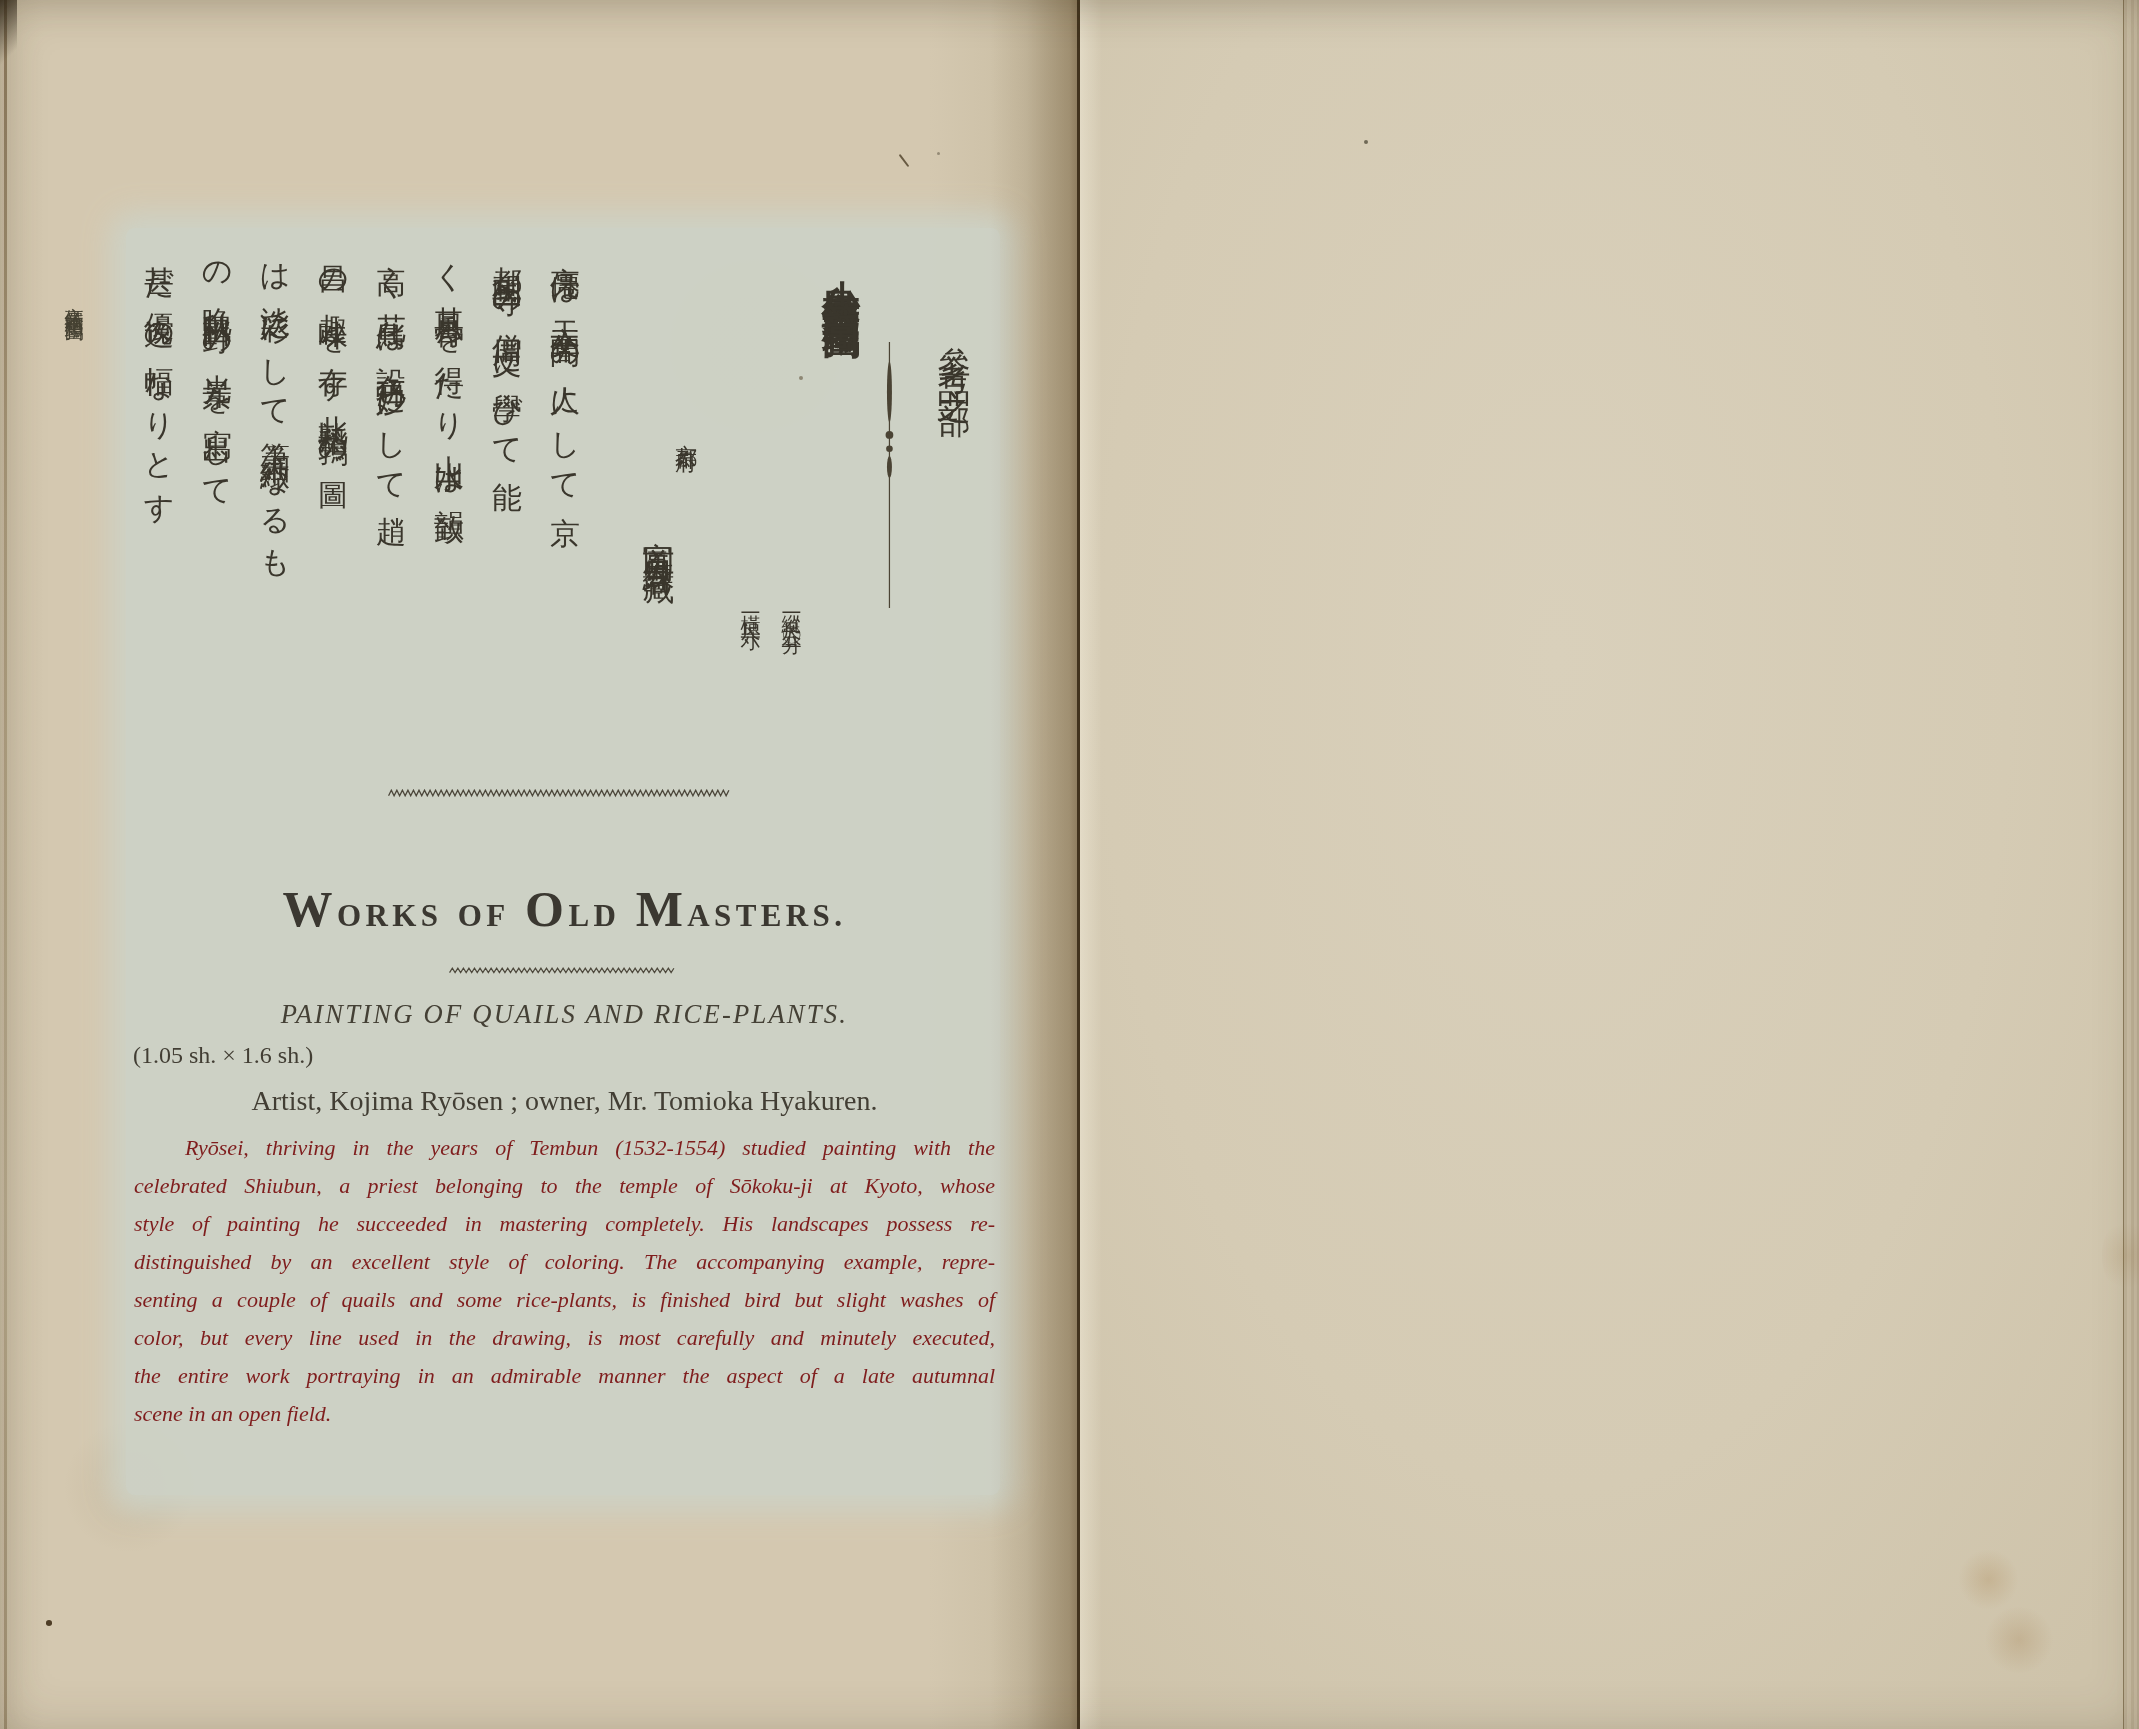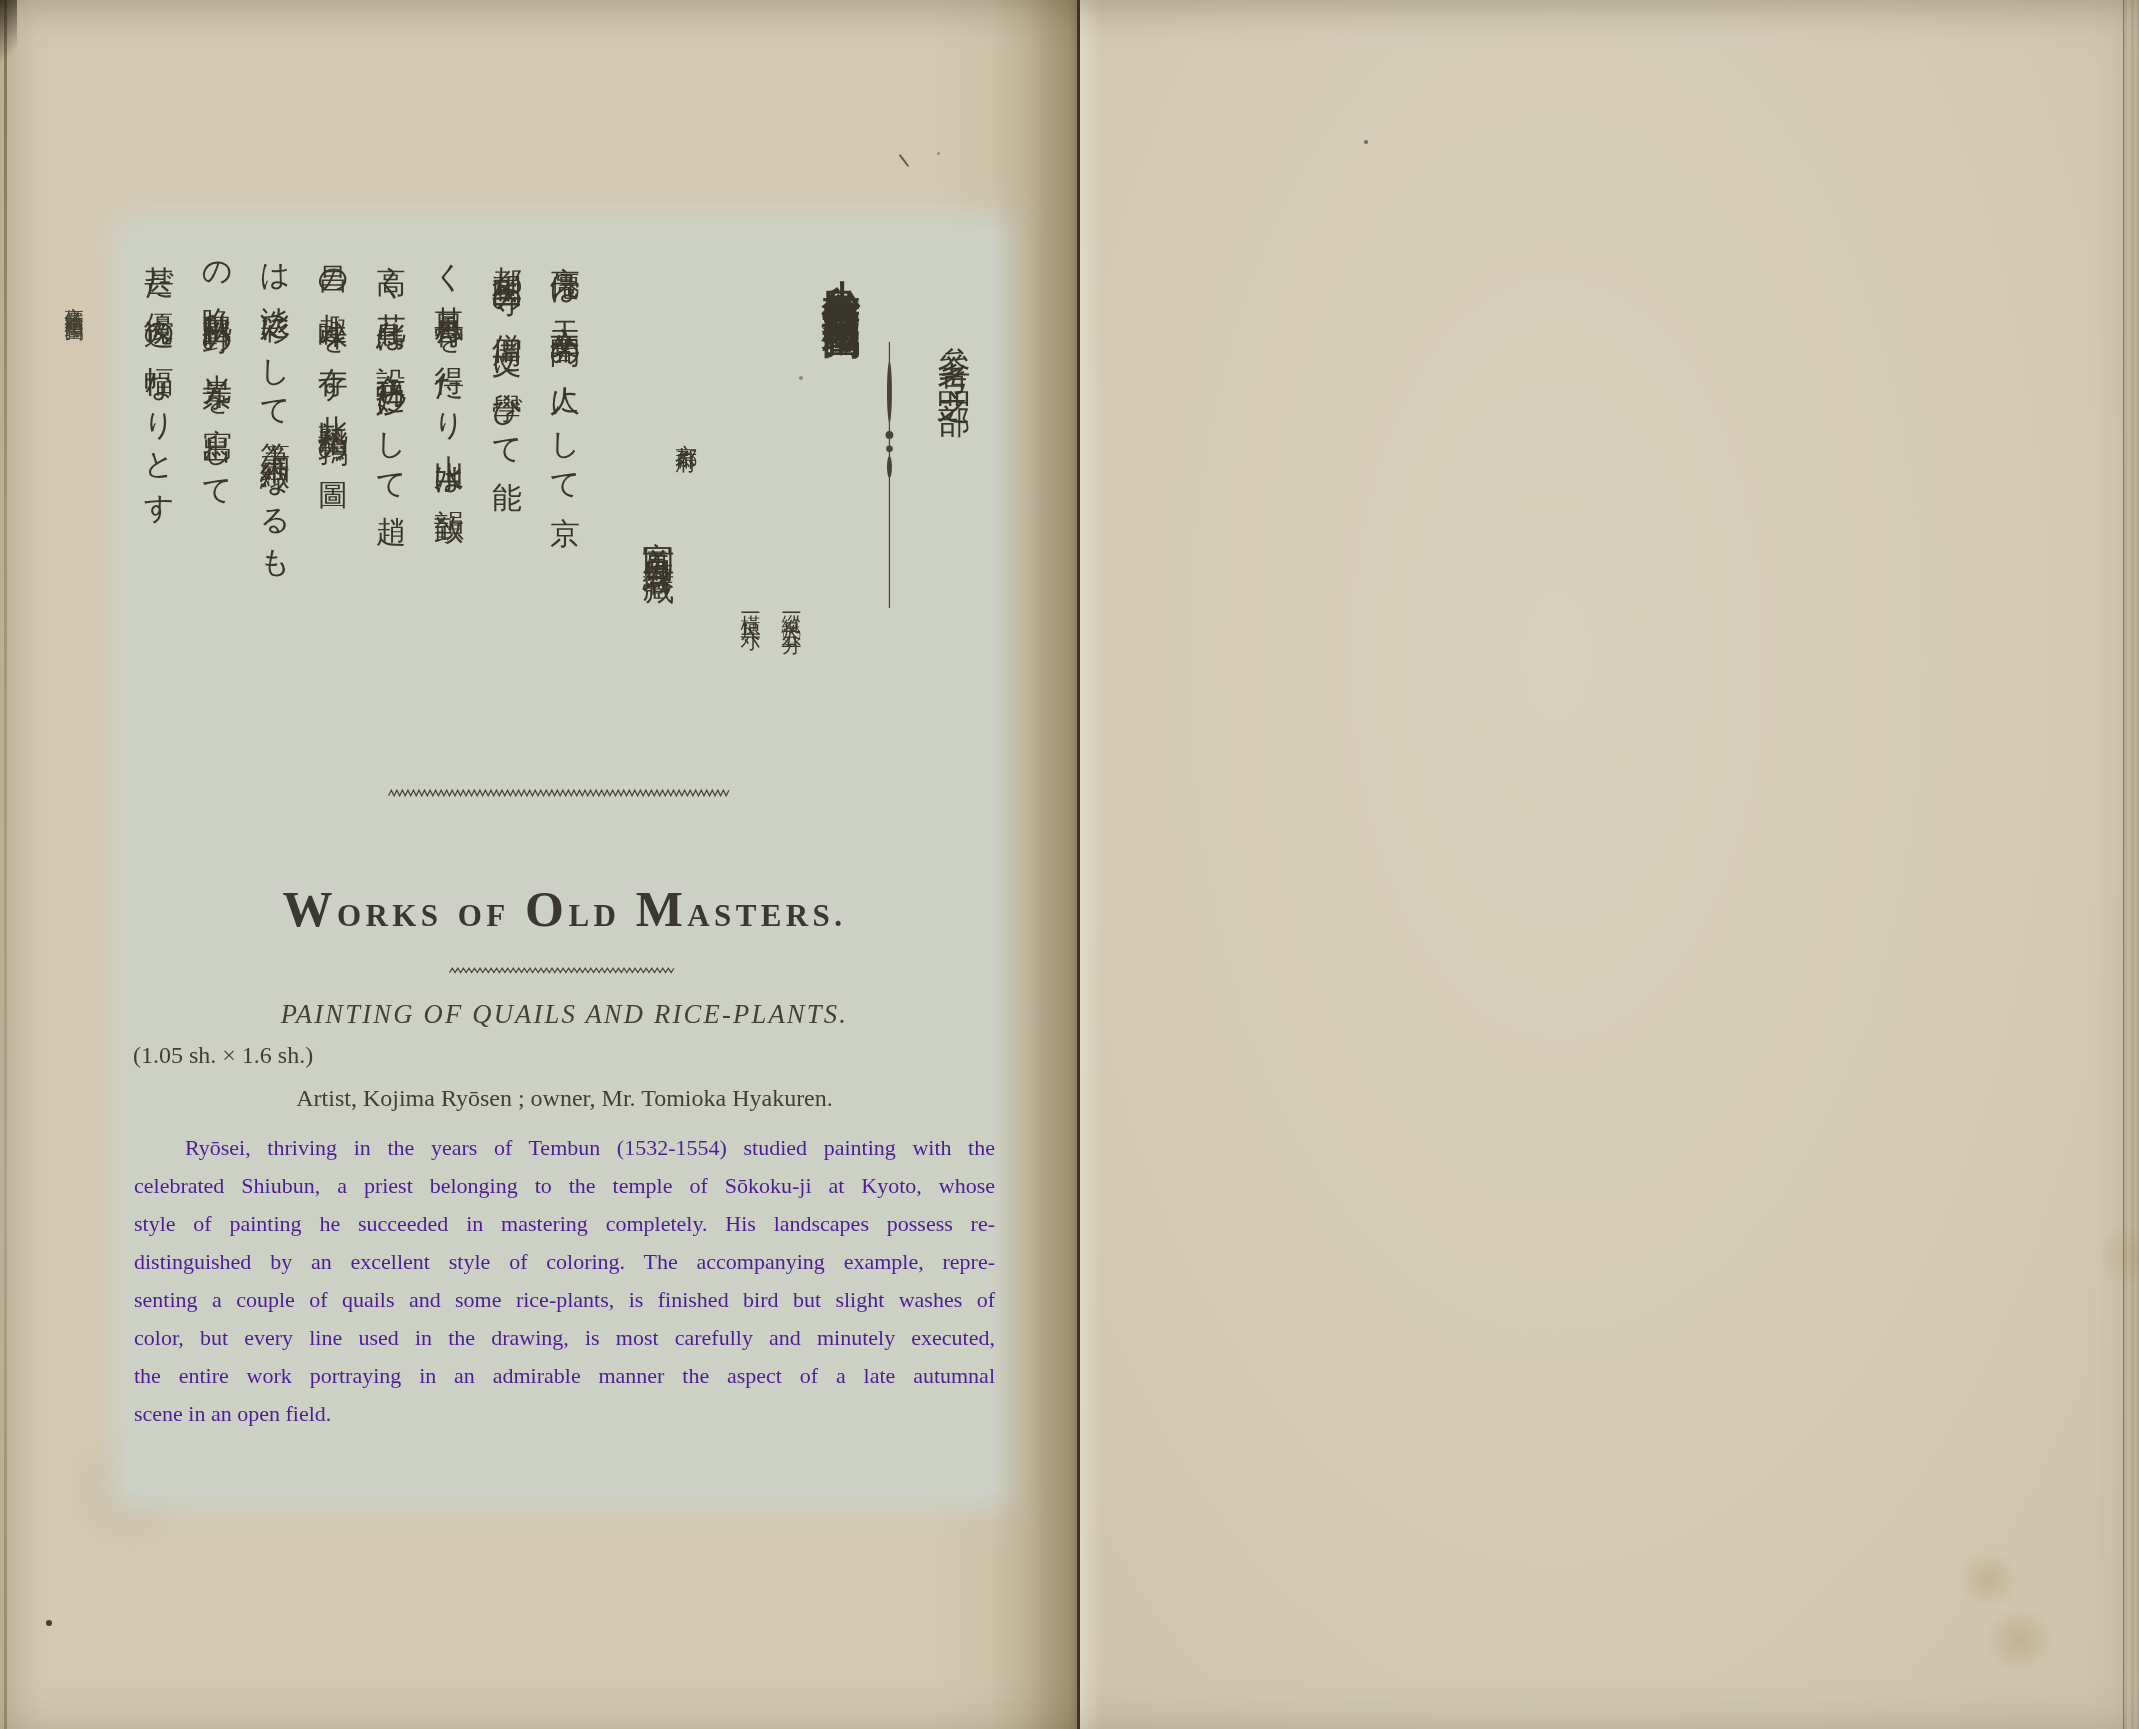--- a/index.html
+++ b/index.html
@@ -60,22 +60,22 @@
 
   
   .etext{position:absolute;color:#423e34;font-family:"Liberation Serif",serif;}
   .divider{position:absolute;}
   .heading{left:133px;top:884px;width:863px;text-align:center;line-height:1;color:#3b3831;font-weight:bold;}
   .heading .word{display:inline-block;margin:0 7.7px;letter-spacing:4.4px;}
   .heading .hb{font-size:50px;}
   .heading .hs{font-size:31px;}
   .subtitle{left:133px;top:999px;width:863px;text-align:center;font-size:26.6px;letter-spacing:2.2px;color:#444035;font-style:italic;}
   .size-note{left:133px;top:1042px;width:863px;font-size:24px;}
-  .credit{left:133px;top:1085px;width:863px;text-align:center;font-size:24px;}
-  .paragraph{left:134px;top:1129px;width:861px;font-size:22px;line-height:38px;color:#4c1d95;}
+  .credit{left:133px;top:1085px;width:863px;text-align:center;font-size:28px;}
+  .paragraph{left:134px;top:1129px;width:861px;font-size:22px;line-height:38px;color:#7f1d1d;font-style:italic;}
   .pline{text-align:justify;text-align-last:justify;}
   .pline:first-child{text-indent:51px;}
   .pline:last-child{text-align-last:left;}
 </style>
 </head>
 <body>
 
 <div class="scan">
 
   <div class="left-page">

